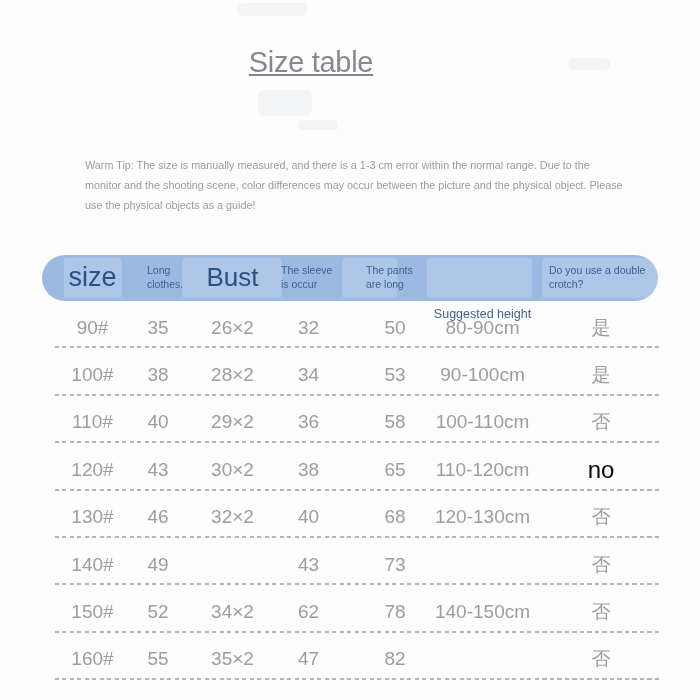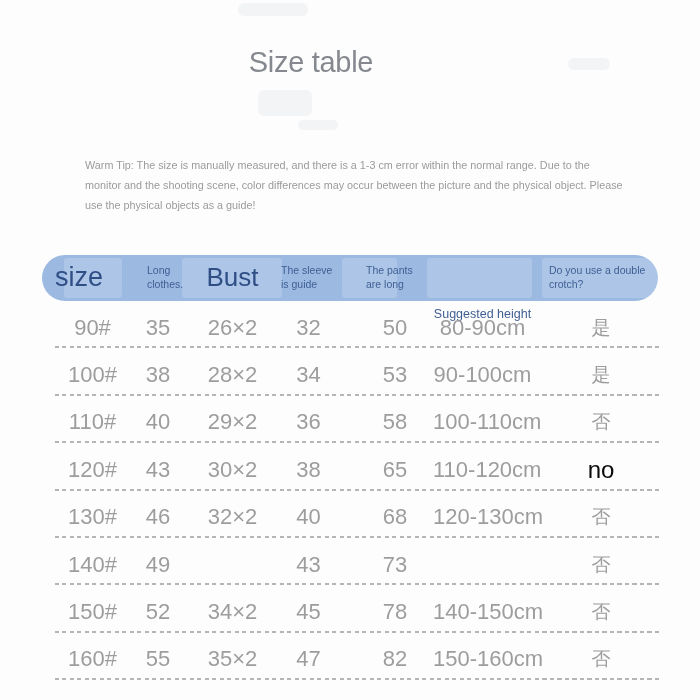--- a/index.html
+++ b/index.html
@@ -15,20 +15,21 @@
   .smudge{position:absolute;background:#f3f4f6;border-radius:6px;}
   .s1{left:238px;top:3px;width:70px;height:13px;}
   .s2{left:258px;top:90px;width:54px;height:26px;}
   .s3{left:568px;top:58px;width:42px;height:12px;}
   .s4{left:298px;top:120px;width:40px;height:10px;}
 
   .title{
     position:absolute;left:0;top:46px;width:622px;
     text-align:center;font-size:29px;letter-spacing:-0.3px;
     color:#85898f;
+    text-decoration:underline;
   }
   .tip{
     position:absolute;left:85px;top:156px;width:540px;
     font-size:10.8px;line-height:1.85;color:#9b9b9b;
   }
 
   
   .header-pill{
     position:absolute;left:42px;top:255px;width:616px;height:46px;
     background:#9cb9e2;border-radius:23px;
@@ -37,38 +38,38 @@
   .st1{left:22px;width:58px;}
   .st2{left:140px;width:100px;}
   .st3{left:300px;width:55px;}
   .st4{left:385px;width:105px;}
   .st5{left:500px;width:118px;}
 
   .hcell{
     position:absolute;top:50%;transform:translateY(-50%);
     color:#3f5f93;font-size:10.5px;line-height:1.3;
   }
-  .hc1{left:13px;width:75px;text-align:left;font-size:27px;color:#2f4e85;}
+  .hc1{left:13px;width:75px;text-align:center;font-size:27px;color:#2f4e85;}
   .hc2{left:105px;width:62px;}
   .hc3{left:143px;width:95px;text-align:center;font-size:26px;color:#2f4e85;}
   .hc4{left:239px;width:58px;}
   .hc5{left:324px;width:62px;}
   .hc6{left:391px;width:99px;text-align:center;font-size:12.5px;white-space:nowrap;margin-top:36px;}
   .hc7{left:507px;width:108px;}
 
   
   .rows{position:absolute;left:55px;top:301px;width:607px;}
   .data-row{position:relative;height:47.4px;}
   .data-row::after{
     content:"";position:absolute;left:0;right:0;bottom:0;height:2px;
     background:repeating-linear-gradient(90deg,#b5b5b5 0 4px,transparent 4px 7.5px);
   }
   .cell{
     position:absolute;top:calc(50% + 3px);transform:translateY(-50%);
-    text-align:center;font-size:22px;color:#9d9d9d;white-space:nowrap;
+    text-align:center;font-size:19px;color:#9d9d9d;white-space:nowrap;
   }
   .c1{left:0;width:75px;}
   .c2{left:73px;width:60px;}
   .c3{left:130px;width:95px;}
   .c4{left:226px;width:55px;}
   .c5{left:311px;width:58px;}
   .c6{left:378px;width:99px;}
   .c7{left:494px;width:104px;font-size:19px;}
   
   .data-row:nth-child(4) .c7{color:#0a0a0a;font-size:24px;}
@@ -89,21 +90,21 @@
 
   <div class="header-pill">
     <div class="strip st1"></div>
     <div class="strip st2"></div>
     <div class="strip st3"></div>
     <div class="strip st4"></div>
     <div class="strip st5"></div>
     <div class="hcell hc1">size</div>
     <div class="hcell hc2">Long clothes.</div>
     <div class="hcell hc3">Bust</div>
-    <div class="hcell hc4">The sleeve is guide</div>
+    <div class="hcell hc4">The sleeve is occur</div>
     <div class="hcell hc5">The pants are long</div>
     <div class="hcell hc6">Suggested height</div>
     <div class="hcell hc7">Do you use a double crotch?</div>
   </div>
 
   <div class="rows">
 
     <div class="data-row">
       <div class="cell c1">90#</div>
       <div class="cell c2">35</div>
@@ -159,30 +160,29 @@
       <div class="cell c2">49</div>
       <div class="cell c4">43</div>
       <div class="cell c5">73</div>
       <div class="cell c7">否</div>
     </div>
 
     <div class="data-row">
       <div class="cell c1">150#</div>
       <div class="cell c2">52</div>
       <div class="cell c3">34×2</div>
-      <div class="cell c4">45</div>
+      <div class="cell c4">62</div>
       <div class="cell c5">78</div>
       <div class="cell c6">140-150cm</div>
       <div class="cell c7">否</div>
     </div>
 
     <div class="data-row">
       <div class="cell c1">160#</div>
       <div class="cell c2">55</div>
       <div class="cell c3">35×2</div>
       <div class="cell c4">47</div>
       <div class="cell c5">82</div>
-      <div class="cell c6">150-160cm</div>
       <div class="cell c7">否</div>
     </div>
 
   </div>
 </div>
 
 </body></html>

